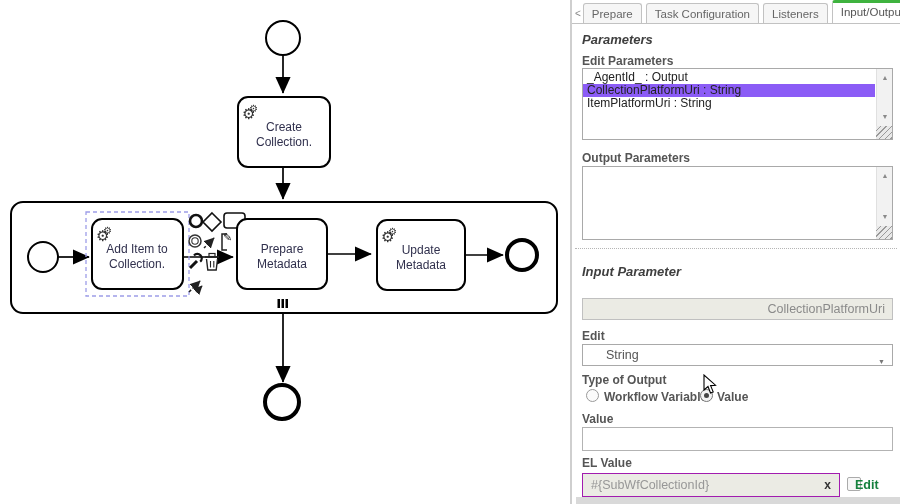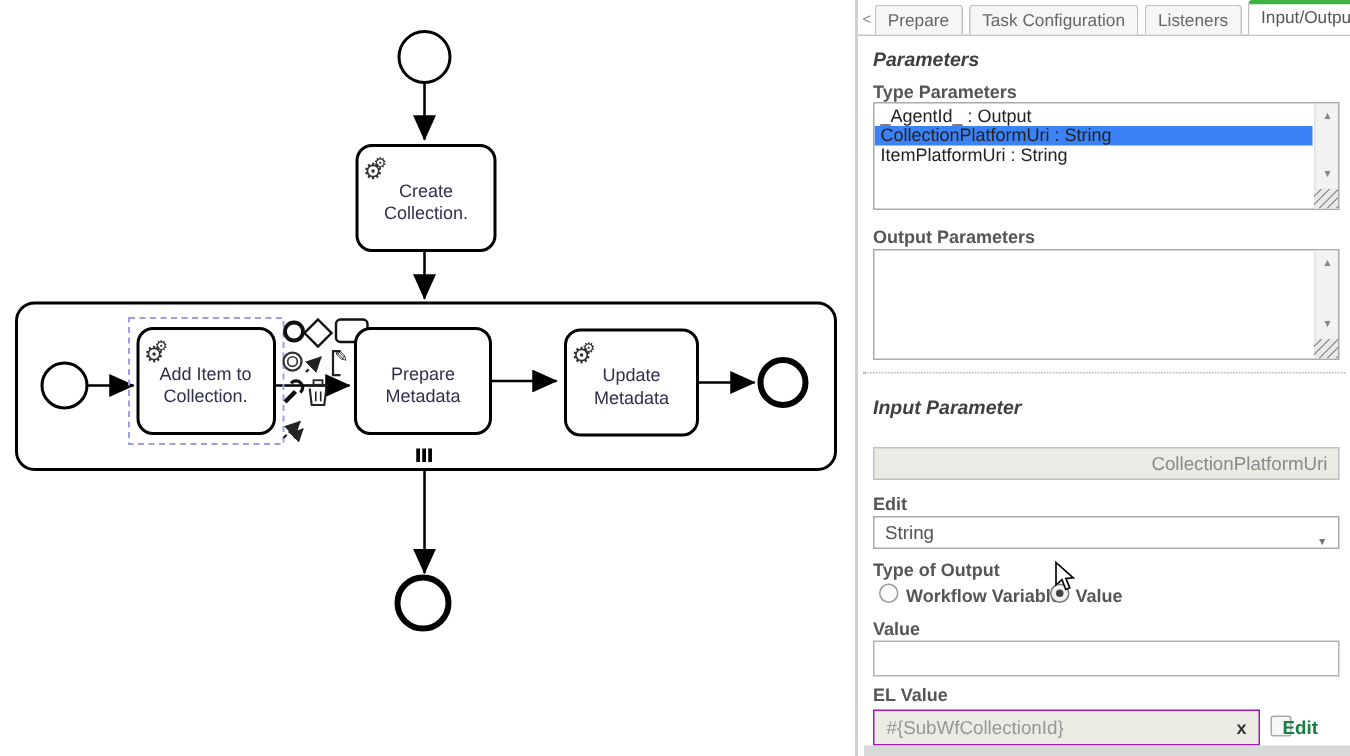--- a/index.html
+++ b/index.html
@@ -25,41 +25,41 @@
     line-height:19px; border-bottom:1px solid #fff; }
 
   .hdg { font-size:13px; font-weight:bold; font-style:italic; color:#3f3f3f; }
   .lbl { font-size:12px; font-weight:bold; color:#555; }
 
   .listbox { position:absolute; left:10px; width:311px; background:#fff;
     border:1px solid #a9a9a9; overflow:hidden; }
   .listrows { position:absolute; left:0; top:0; right:17px; bottom:0; padding-top:2px; }
   .lrow { height:13px; line-height:13px; font-size:12px; color:#222; padding:0 4px;
     white-space:nowrap; cursor:default; }
-  .lrow.sel { background:#3b82f6; }
+  .lrow.sel { background:#8b5cf6; }
   .vscroll { position:absolute; top:0; right:0; width:16px; bottom:0; background:#f2f2f2;
     border-left:1px solid #e0e0e0; }
   .sarrow { position:absolute; left:0; width:16px; height:12px; font-size:7px; color:#8a8a8a;
     text-align:center; line-height:12px; cursor:pointer; }
   .sarrow.up { top:3px; }
   .sarrow.down { bottom:16px; }
   .resizer { position:absolute; right:0; bottom:0; width:16px; height:13px; background:#e9e9e9;
     cursor:nwse-resize;
     background-image:repeating-linear-gradient(135deg, transparent 0 3px, #9a9a9a 3px 4px);
   }
 
   .dotsep { position:absolute; left:3px; width:322px; border-top:1px dotted #b5b5b5; }
 
   .tinput { position:absolute; left:10px; width:311px; height:22px; border:1px solid #b3b3b3;
     background:#fff; font-family:"Liberation Sans",sans-serif; font-size:12.5px; color:#555;
     padding:0 7px; outline:none; }
   .tinput.disabled { background:#ebebe4; color:#8a8a8a; border-color:#c0c0c0; }
 
   .selectbox { position:absolute; left:10px; width:311px; height:22px; border:1px solid #a9a9a9;
-    background:#fff; font-size:12.5px; color:#555; line-height:20px; padding:0 7px; cursor:pointer; }
+    background:#fff; font-size:12.5px; color:#555; line-height:20px; padding:0 23px; cursor:pointer; }
   .caret { position:absolute; right:7px; top:7px; font-size:7px; color:#777; }
 
   .radio { position:absolute; width:13px; height:13px; border:1px solid #9a9a9a; border-radius:50%;
     background:#fbfbfb; cursor:pointer; }
   .radio .dot { display:none; }
   .radio.checked { border-color:#777; background:#f2f2f2; }
   .radio.checked .dot { display:block; position:absolute; left:3px; top:3px; width:5px; height:5px;
     border-radius:50%; background:#444; }
   .rlabel { position:absolute; font-size:12px; font-weight:bold; color:#555; cursor:default; }
 
@@ -171,21 +171,21 @@
     <div class="tabbar">
       <span class="tabscroll">&lt;</span>
       <div class="tab">Prepare</div>
       <div class="tab">Task Configuration</div>
       <div class="tab">Listeners</div>
       <div class="tab active">Input/Output</div>
 
     </div>
 
     <div class="abs hdg" style="left:10px; top:32px;">Parameters</div>
-    <div class="abs lbl" style="left:10px; top:54px;">Type Parameters</div>
+    <div class="abs lbl" style="left:10px; top:54px;">Edit Parameters</div>
 
     <div class="listbox" style="top:68px; height:72px;">
       <div class="listrows">
         <div class="lrow">_AgentId_ : Output</div>
         <div class="lrow sel">CollectionPlatformUri : String</div>
         <div class="lrow">ItemPlatformUri : String</div>
       </div>
       <div class="vscroll">
         <div class="sarrow up">▲</div>
         <div class="sarrow down">▼</div>

